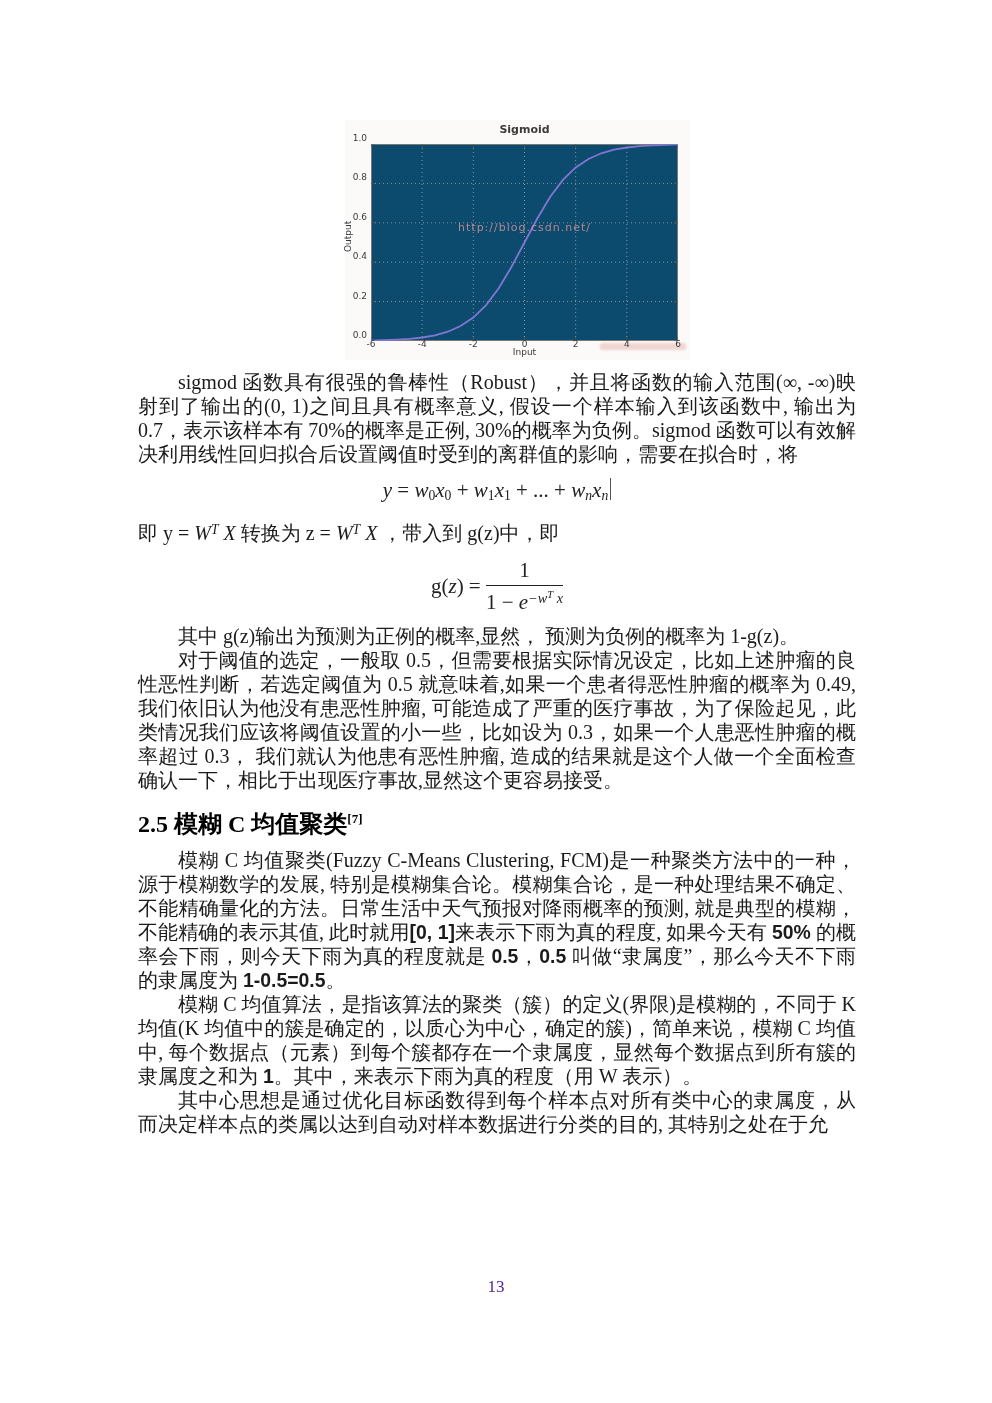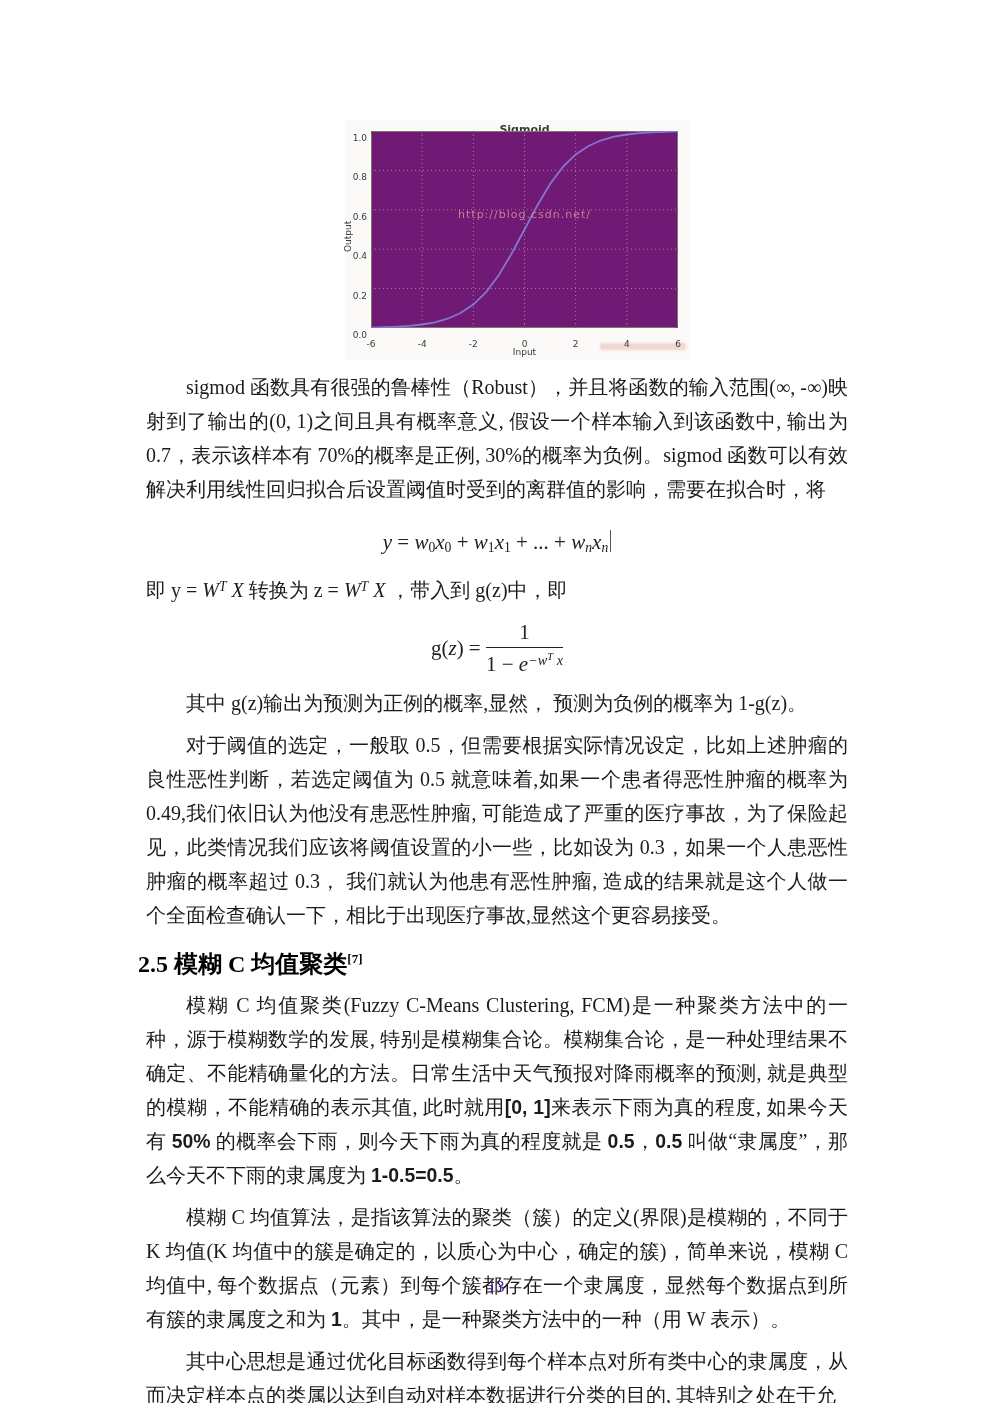--- a/index.html
+++ b/index.html
@@ -28,22 +28,22 @@
     position:absolute;left:26px;top:3px;width:307px;
     text-align:center;font-size:11px;font-weight:bold;color:#3a3a3a;
   }
   .ylabel{
     position:absolute;left:-4px;top:18px;height:197px;width:14px;
     display:flex;align-items:center;justify-content:center;
     font-size:9px;color:#3a3a3a;
     writing-mode:vertical-rl;transform:rotate(180deg);
   }
   .plot{
-    position:absolute;left:26px;top:11px;width:307px;height:197px;
-    background:#701a75;
+    position:absolute;left:26px;top:24px;width:307px;height:197px;
+    background:#0c4a6e;
   }
   .plot svg{position:absolute;left:0;top:0;}
   .watermark{
     position:absolute;left:50%;top:42%;transform:translate(-50%,-50%);
     font-size:11px;letter-spacing:1px;color:rgba(222,150,150,0.8);
     white-space:nowrap;
   }
   .tick-x{
     position:absolute;font-size:9px;color:#3a3a3a;transform:translateX(-50%);
   }
@@ -66,36 +66,36 @@
     text-decoration:underline;
     text-decoration-style:wavy;text-decoration-color:#cc2b2b;
     text-decoration-thickness:1px;text-underline-offset:4px;
   }
   .caret{
     display:inline-block;width:3px;height:21px;background:#151515;
     vertical-align:-3px;margin-left:1px;
   }
   
   p.body{
-    margin:8px;font-size:20px;line-height:34px;
+    margin:0;font-size:20px;line-height:24px;
     text-align:justify;
   }
   p.indent{text-indent:2em;}
   .r-num{
     font-family:"Liberation Sans","DejaVu Sans",sans-serif;
     font-weight:bold;font-size:0.97em;
   }
   .r-i{font-style:italic;}
   .r-sub{font-size:0.65em;vertical-align:-0.25em;}
   .r-subi{font-size:0.65em;vertical-align:-0.25em;font-style:italic;}
   .r-supi{font-size:0.68em;vertical-align:0.45em;font-style:italic;}
   .r-sup2i{font-size:0.5em;vertical-align:1.05em;font-style:italic;}
   
   .formula{
-    text-align:center;font-size:21px;margin:24px 0 14px 0;color:#222;
+    text-align:center;font-size:21px;margin:12px 0 14px 0;color:#222;
   }
   .formula .fcursor{
     display:inline-block;width:1px;height:22px;background:#555;
     vertical-align:-3px;margin-left:2px;
   }
   .formula.gz{margin:16px 0 10px 0;}
   .frac{
     display:inline-block;vertical-align:middle;text-align:center;
     line-height:1.1;margin-top:-4px;
   }
@@ -195,18 +195,18 @@
     <div class="formula gz">
       <span class="gz-lhs"><span>g(</span><span class="r-i">z</span><span>) = </span></span><span class="frac"><span class="frac-num">1</span><span class="frac-den"><span>1 − </span><span class="r-i">e</span><span class="r-supi">−w</span><span class="r-sup2i">T</span><span class="r-supi"> x</span></span></span>
     </div>
 
     <p class="body indent"><span>其中 g(z)输出为预测为正例的概率,显然， 预测为负例的概率为 1-g(z)。</span></p>
     <p class="body indent"><span>对于阈值的选定，一般取 0.5，但需要根据实际情况设定，比如上述肿瘤的良性恶性判断，若选定阈值为 0.5 就意味着,如果一个患者得恶性肿瘤的概率为 0.49,我们依旧认为他没有患恶性肿瘤, 可能造成了严重的医疗事故，为了保险起见，此类情况我们应该将阈值设置的小一些，比如设为 0.3，如果一个人患恶性肿瘤的概率超过 0.3， 我们就认为他患有恶性肿瘤, 造成的结果就是这个人做一个全面检查确认一下，相比于出现医疗事故,显然这个更容易接受。</span></p>
 
     <h2 class="h25"><span>2.5 模糊 C 均值聚类</span><sup>[7]</sup></h2>
 
     <p class="body indent"><span>模糊 C 均值聚类(Fuzzy C-Means Clustering, FCM)是一种聚类方法中的一种，源于模糊数学的发展, 特别是模糊集合论。模糊集合论，是一种处理结果不确定、不能精确量化的方法。日常生活中天气预报对降雨概率的预测, 就是典型的模糊，不能精确的表示其值, 此时就用</span><span class="r-num">[0, 1]</span><span>来表示下雨为真的程度, 如果今天有 </span><span class="r-num">50%</span><span> 的概率会下雨，则今天下雨为真的程度就是 </span><span class="r-num">0.5</span><span>，</span><span class="r-num">0.5</span><span> 叫做“隶属度”，那么今天不下雨的隶属度为 </span><span class="r-num">1-0.5=0.5</span><span>。</span></p>
-    <p class="body indent"><span>模糊 C 均值算法，是指该算法的聚类（簇）的定义(界限)是模糊的，不同于 K 均值(K 均值中的簇是确定的，以质心为中心，确定的簇)，简单来说，模糊 C 均值中, 每个数据点（元素）到每个簇都存在一个隶属度，显然每个数据点到所有簇的隶属度之和为 </span><span class="r-num">1</span><span>。其中，是一种聚类方法中的一种（用 W 表示）。</span></p>
+    <p class="body indent"><span>模糊 C 均值算法，是指该算法的聚类（簇）的定义(界限)是模糊的，不同于 K 均值(K 均值中的簇是确定的，以质心为中心，确定的簇)，简单来说，模糊 C 均值中, 每个数据点（元素）到每个簇都存在一个隶属度，显然每个数据点到所有簇的隶属度之和为 </span><span class="r-num">1</span><span>。其中，来表示下雨为真的程度（用 W 表示）。</span></p>
     <p class="body indent"><span>其中心思想是通过优化目标函数得到每个样本点对所有类中心的隶属度，从而决定样本点的类属以达到自动对样本数据进行分类的目的, 其特别之处在于允</span></p>
   </div>
 
   <div class="pagenum">13</div>
 </div>
 
 </body></html>

